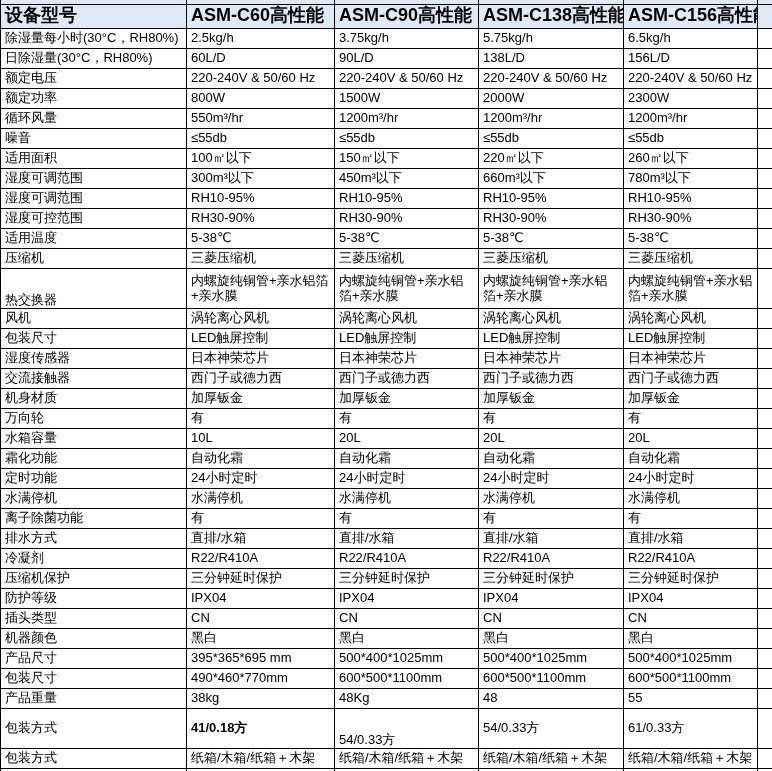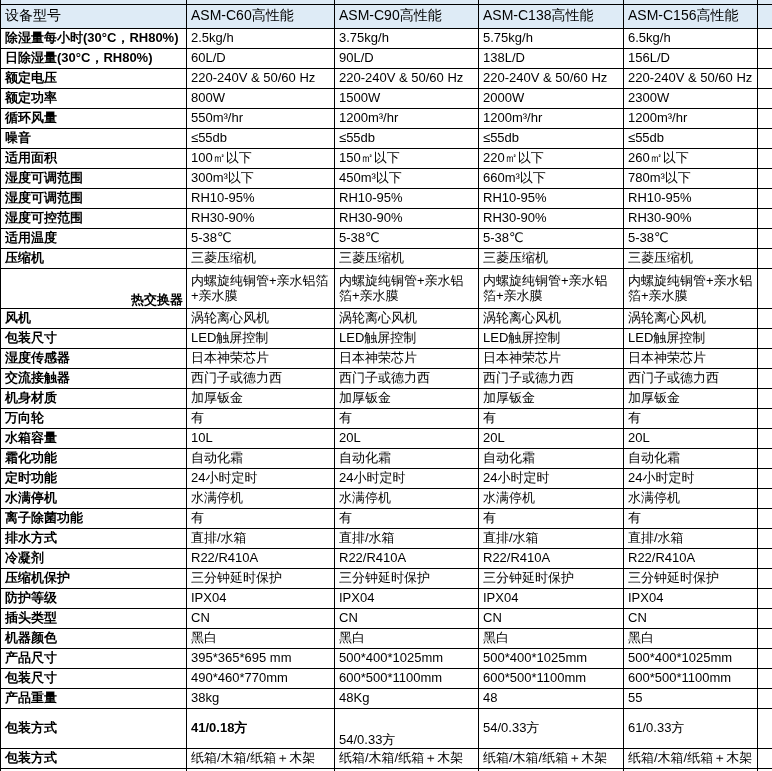--- a/index.html
+++ b/index.html
@@ -16,38 +16,38 @@
     font-size:13px;
     line-height:15px;
     color:#000;
     overflow:hidden;
     vertical-align:middle;
     white-space:nowrap;
     text-align:left;
   }
   th{
     background:var(--header-bg,#deebf6);
-    font-weight:normal;
-    font-size:14px;
+    font-weight:bold;
+    font-size:18px;
     margin-top:8px;
   }
   tr.sliver td{
     border-top:none;
     background:var(--header-bg,#deebf6);
     padding:0;
   }
   tr.sliver{height:4px;}
   tr.head{height:24px;}
   tr.r{height:20px;}
   tr.tall{height:40px;}
   tr.tall td{white-space:normal;}
   tr.partial-bottom td{border-bottom:none;padding:0;}
   tr.partial-bottom{height:3px;}
   td:last-child,th:last-child{border-right:none;}
-  .label-cell{font-weight:bold;}
+  .label-cell{font-weight:normal;}
 </style>
 </head>
 <body>
 
 <table>
   <colgroup>
     <col style="width:186px">
     <col style="width:148px">
     <col style="width:144px">
     <col style="width:145px">
@@ -163,21 +163,21 @@
       </tr>
       <tr class="r">
         <td class="label-cell">压缩机</td>
         <td>三菱压缩机</td>
         <td>三菱压缩机</td>
         <td>三菱压缩机</td>
         <td>三菱压缩机</td>
         <td></td>
       </tr>
       <tr class="r tall">
-        <td class="label-cell" style="vertical-align: bottom; text-align: right;">热交换器</td>
+        <td class="label-cell" style="vertical-align: bottom;">热交换器</td>
         <td>内螺旋纯铜管+亲水铝箔+亲水膜</td>
         <td>内螺旋纯铜管+亲水铝箔+亲水膜</td>
         <td>内螺旋纯铜管+亲水铝箔+亲水膜</td>
         <td>内螺旋纯铜管+亲水铝箔+亲水膜</td>
         <td></td>
       </tr>
       <tr class="r">
         <td class="label-cell">风机</td>
         <td>涡轮离心风机</td>
         <td>涡轮离心风机</td>

